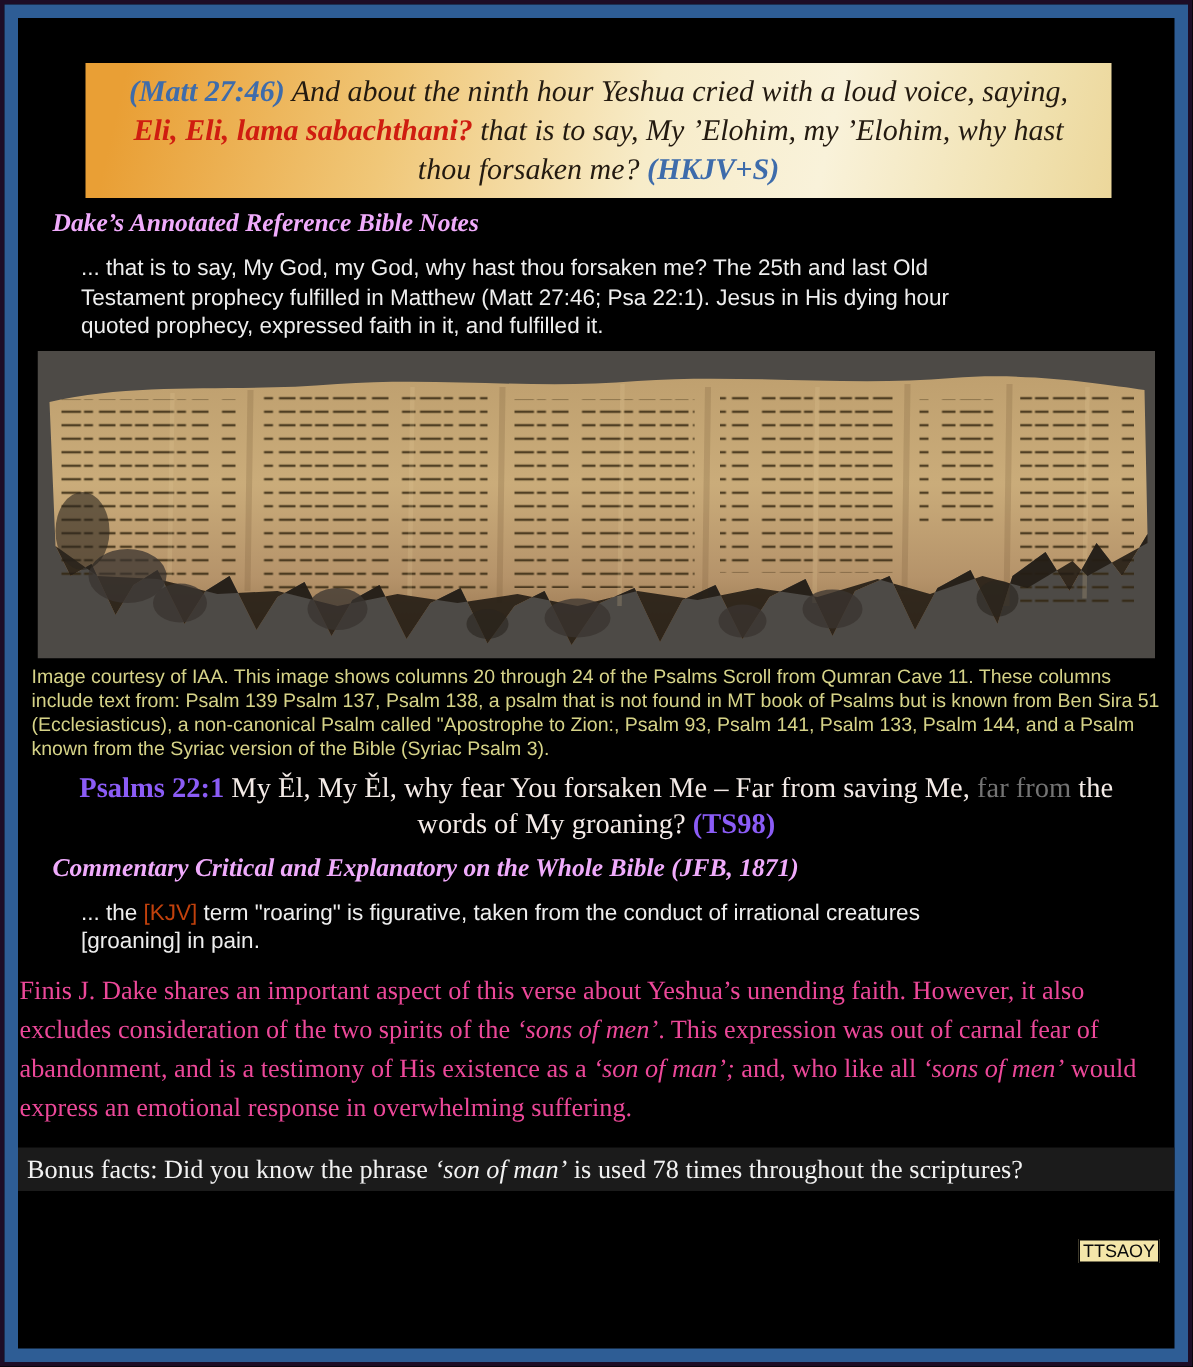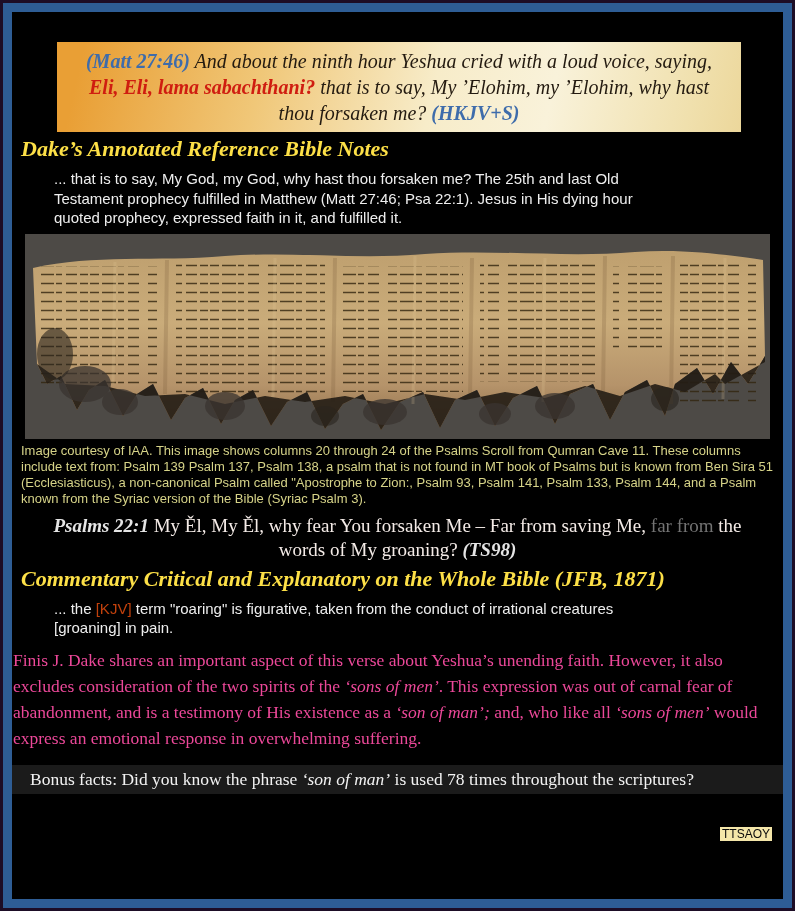--- a/index.html
+++ b/index.html
@@ -10,38 +10,38 @@
 
   
   .banner{margin:30px 42px 0 45px;padding:6px 25px;text-align:center;
     font-family:"Liberation Serif",serif;font-style:italic;font-size:20px;line-height:26px;color:#231a10;
     background:linear-gradient(103deg,#e99f35 4%,#f0c778 30%,#f7ecc9 55%,#f9f2da 72%,#f0e0ad 92%,#ecd79b 100%);
     box-shadow:-3px 3px 5px rgba(0,0,0,.55);}
   .banner .ref{color:#3e6cab;font-weight:700;}
   .banner .emph{color:#cf1d10;font-weight:700;}
   .banner .ver{color:#3e6cab;font-weight:700;}
 
-  .g-head{margin:6px 0 0 9px;font-family:"Liberation Serif",serif;font-style:italic;font-weight:700;
-    font-size:22px;line-height:22px;color:#fde047;}
+  .g-head{margin:6px 0 0 23px;font-family:"Liberation Serif",serif;font-style:italic;font-weight:700;
+    font-size:17px;line-height:22px;color:#f0abfc;}
   .indent-body{margin:9px 105px 0 42px;font-size:15px;line-height:19.5px;color:#eeeeee;}
   .kjv{color:#c2410c;}
 
   .scroll-fig{margin:6px auto 0;width:745px;height:205px;}
 
   .caption{margin:4px 8px 0 9px;font-size:13px;line-height:16px;color:#d6d388;}
 
   .psalm-verse{margin:7px 28px 0;text-align:center;font-family:"Liberation Serif",serif;
     font-size:19px;line-height:24px;color:#f4ebe7;}
-  .psalm-verse .vlabel,.psalm-verse .ver{color:#e5e5e5;font-weight:700;font-style:italic;}
+  .psalm-verse .vlabel,.psalm-verse .ver{color:#8b5cf6;font-weight:700;}
   .psalm-verse .it{color:#737373;text-align:center;}
 
   .finis{margin:9px 4px 0 1px;font-family:"Liberation Serif",serif;font-size:17.5px;line-height:26px;color:#ec4899;}
   .finis .it,.bonus .it{font-style:italic;}
 
-  .bonus{margin:14px 0 0 0;background:#1b1b1b;padding:2px 18px;
+  .bonus{margin:14px 0 0 0;background:#1b1b1b;padding:2px 6px;
     font-family:"Liberation Serif",serif;font-size:17.5px;line-height:25px;color:#f2f2f2;}
 
   .logo-row{margin-top:32px;display:flex;justify-content:flex-end;padding-right:10px;}
   .logo{background:#f4e6a9;border:1px solid #000;color:#0a0a0a;font-weight:400;font-size:12px;
     line-height:14px;padding:0 2px;letter-spacing:0;font-family:"Liberation Sans",sans-serif;}
 </style>
 </head>
 <body>
 
 <div class="page">

